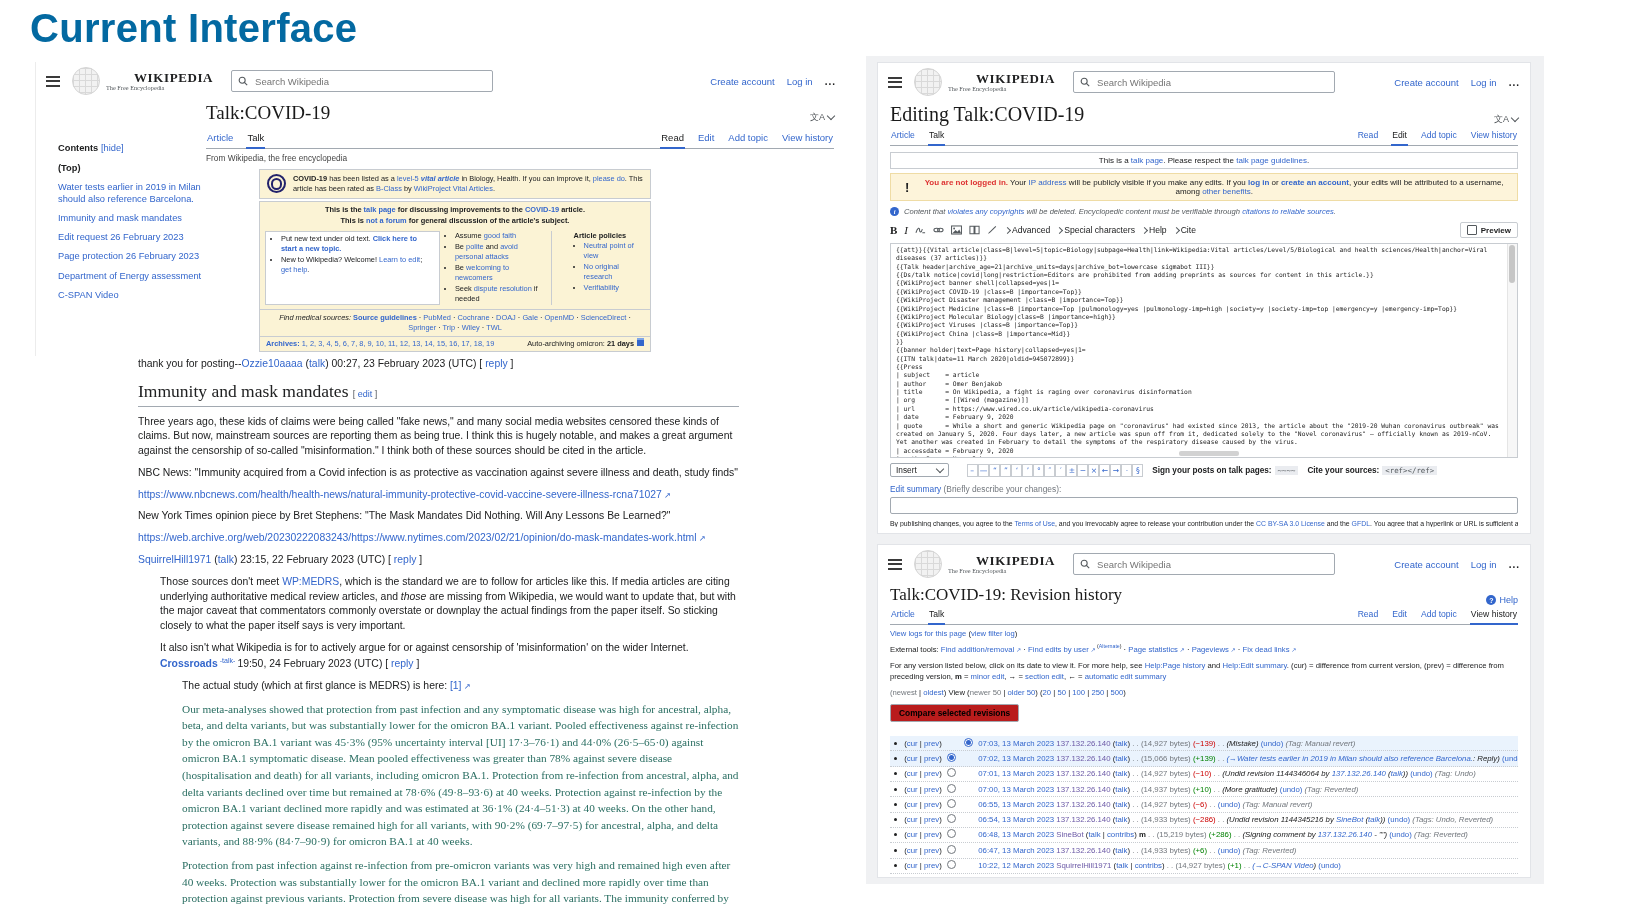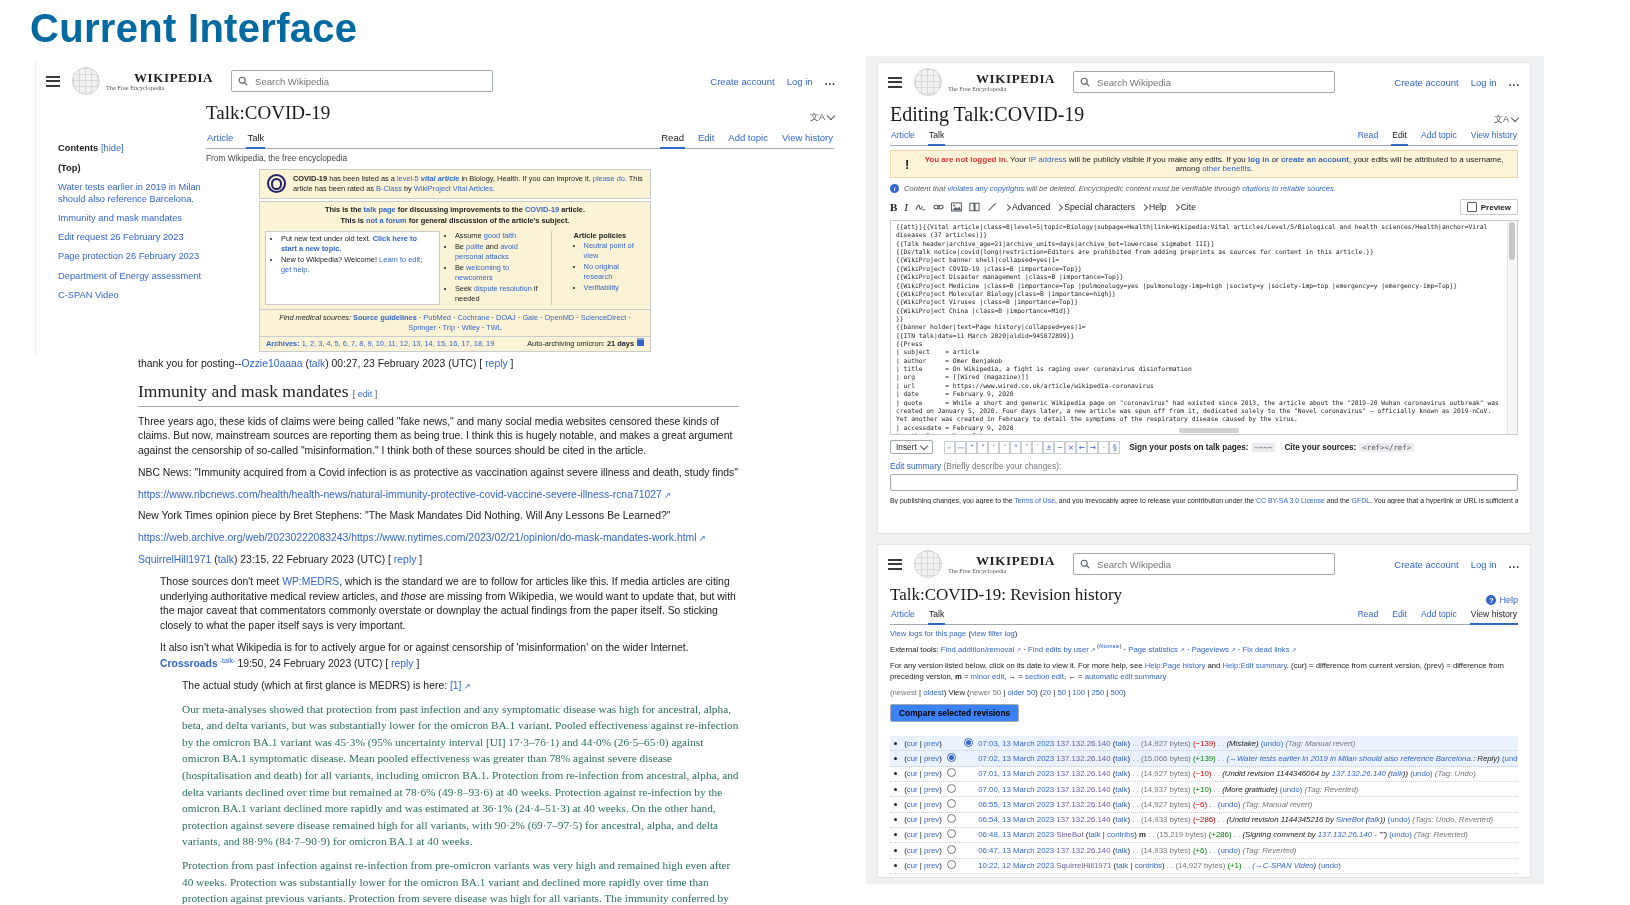--- a/index.html
+++ b/index.html
@@ -106,42 +106,42 @@
   .previewbtn{margin-left:auto;display:flex;align-items:center;gap:4px;font-size:8px;font-weight:bold;
      border:1px solid #c8ccd1;padding:2px 6px;border-radius:2px;background:#fff;cursor:pointer;}
   .pv-ic{width:8px;height:8px;border:1.2px solid #54595d;border-radius:1px;}
   .wikitext{position:relative;border:1px solid #c8ccd1;height:213px;margin-top:4px;background:#fff;overflow:hidden;}
   .wt-inner{position:absolute;inset:2px 12px 2px 5px;font-family:"DejaVu Sans Mono","Liberation Mono",monospace;
      font-size:6.3px;line-height:1.33;white-space:pre-wrap;word-break:break-word;color:#1b1b1b;}
   .vsb{position:absolute;right:0;top:0;bottom:0;width:9px;background:#f7f7f7;border-left:1px solid #e5e5e5;}
   .vsb-thumb{position:absolute;top:1px;left:1px;width:6px;height:38px;background:#c6c6c6;border-radius:3px;}
   .hsb-thumb{position:absolute;bottom:1px;left:46%;width:60px;height:5px;background:#d2d2d2;border-radius:2px;}
   .insertrow{display:flex;align-items:center;gap:3px;margin-top:5px;font-size:8.3px;flex-wrap:nowrap;}
-  .insel{display:flex;align-items:center;gap:4px;border:1px solid #a2a9b1;border-radius:2px;
-     padding:1px 5px;font-size:8.3px;background:#fff;cursor:pointer;margin-right:8px;}
+  .insel{display:flex;align-items:center;gap:20px;border:1px solid #a2a9b1;border-radius:2px;
+     padding:1px 5px;font-size:8.3px;background:#fff;cursor:pointer;margin-right:15px;}
   .charbtn{border:1px solid #c8ccd1;background:#fff;font-size:7.6px;min-width:11px;height:13px;
      line-height:11px;text-align:center;padding:0 1px;cursor:pointer;color:#36c;
      font-family:"DejaVu Sans",sans-serif;}
   .siglabel{font-weight:bold;font-size:8.2px;margin-left:6px;white-space:nowrap;}
   .codechip{font-family:"DejaVu Sans Mono",monospace;font-size:7.4px;background:#eaecf0;
      padding:0 3px;color:#54595d;white-space:nowrap;}
   .sumlabel{font-size:8.4px;margin-top:7px;}
   .suminput{width:100%;box-sizing:border-box;height:17px;border:1px solid #a2a9b1;border-radius:2px;
      margin-top:3px;font-size:9px;padding:0 4px;font-family:"Liberation Sans",sans-serif;}
   .legal{font-size:6.9px;color:#202122;margin-top:6px;white-space:nowrap;overflow:hidden;}
 
   
   .helpbtn{display:flex;align-items:center;gap:3px;font-size:9px;color:#36c;cursor:pointer;}
   .q-ic{width:10px;height:10px;border-radius:50%;background:#36c;color:#fff;font-size:7px;font-weight:bold;
      display:flex;align-items:center;justify-content:center;}
   .viewlogs{font-size:7.6px;margin-top:4px;}
   .filterbox{border:1px solid #a2a9b1;border-radius:2px;padding:4px 8px;margin-top:6px;
      display:flex;align-items:center;gap:7px;font-size:8.6px;font-weight:bold;cursor:pointer;}
   .exttools,.histhelp,.histnav{font-size:7.7px;margin-top:5px;line-height:1.45;}
-  .comparebtn{display:inline-block;background:#3b82f6;border:1px solid #a2a9b1;border-radius:2px;
+  .comparebtn{display:inline-block;background:#b91c1c;border:1px solid #a2a9b1;border-radius:2px;
      font-size:8.4px;font-weight:bold;padding:3px 8px;margin-top:6px;cursor:pointer;}
   .revlist{list-style:none;margin:14px 0 0;padding:0;}
   .revrow{font-size:7.8px;line-height:1.45;border-bottom:1px dotted #c8ccd1;padding:1.5px 2px;white-space:nowrap;overflow:hidden;}
   .revrow::before{content:"";display:inline-block;width:3px;height:3px;border-radius:50%;background:#202122;
      margin:0 5px 1px 2px;}
   .revrow.sel{background:#eaf3fd;}
   .radio{display:inline-block;width:7px;height:7px;border-radius:50%;border:1px solid #72777d;
      background:#fff;margin:0 3px -1px;position:relative;cursor:pointer;}
   .radio.filled{border-color:#36c;}
   .radio.filled::after{content:"";position:absolute;inset:1px;border-radius:50%;background:#36c;}
@@ -323,20 +323,21 @@
             <span class="tab active">Talk</span>
           </span>
           <span class="tabs-right">
             <span class="tab lk">Read</span>
             <span class="tab active b">Edit</span>
             <span class="tab lk">Add topic</span>
             <span class="tab lk">View history</span>
           </span>
         </div>
 
+        <div class="noticebox"><span>This is a </span><span class="lk">talk page</span><span>. Please respect the </span><span class="lk">talk page guidelines</span><span>.</span></div>
 
         <div class="warnbox">
           <span class="bang">!</span>
           <span class="warn-text"><span class="red b">You are not logged in.</span><span> Your </span><span class="lk">IP address</span><span> will be publicly visible if you make any edits. If you </span><span class="lk b">log in</span><span> or </span><span class="lk b">create an account</span><span>, your edits will be attributed to a username, among </span><span class="lk">other benefits</span><span>.</span></span>
         </div>
 
         <div class="copyline">
           <svg width="9" height="9" viewBox="0 0 10 10">
             <circle cx="5" cy="5" r="5" fill="#36c"></circle>
             <text x="5" y="7.6" font-size="7" fill="#fff" text-anchor="middle" font-family="Liberation Serif,serif" font-style="italic" font-weight="bold">i</text>

